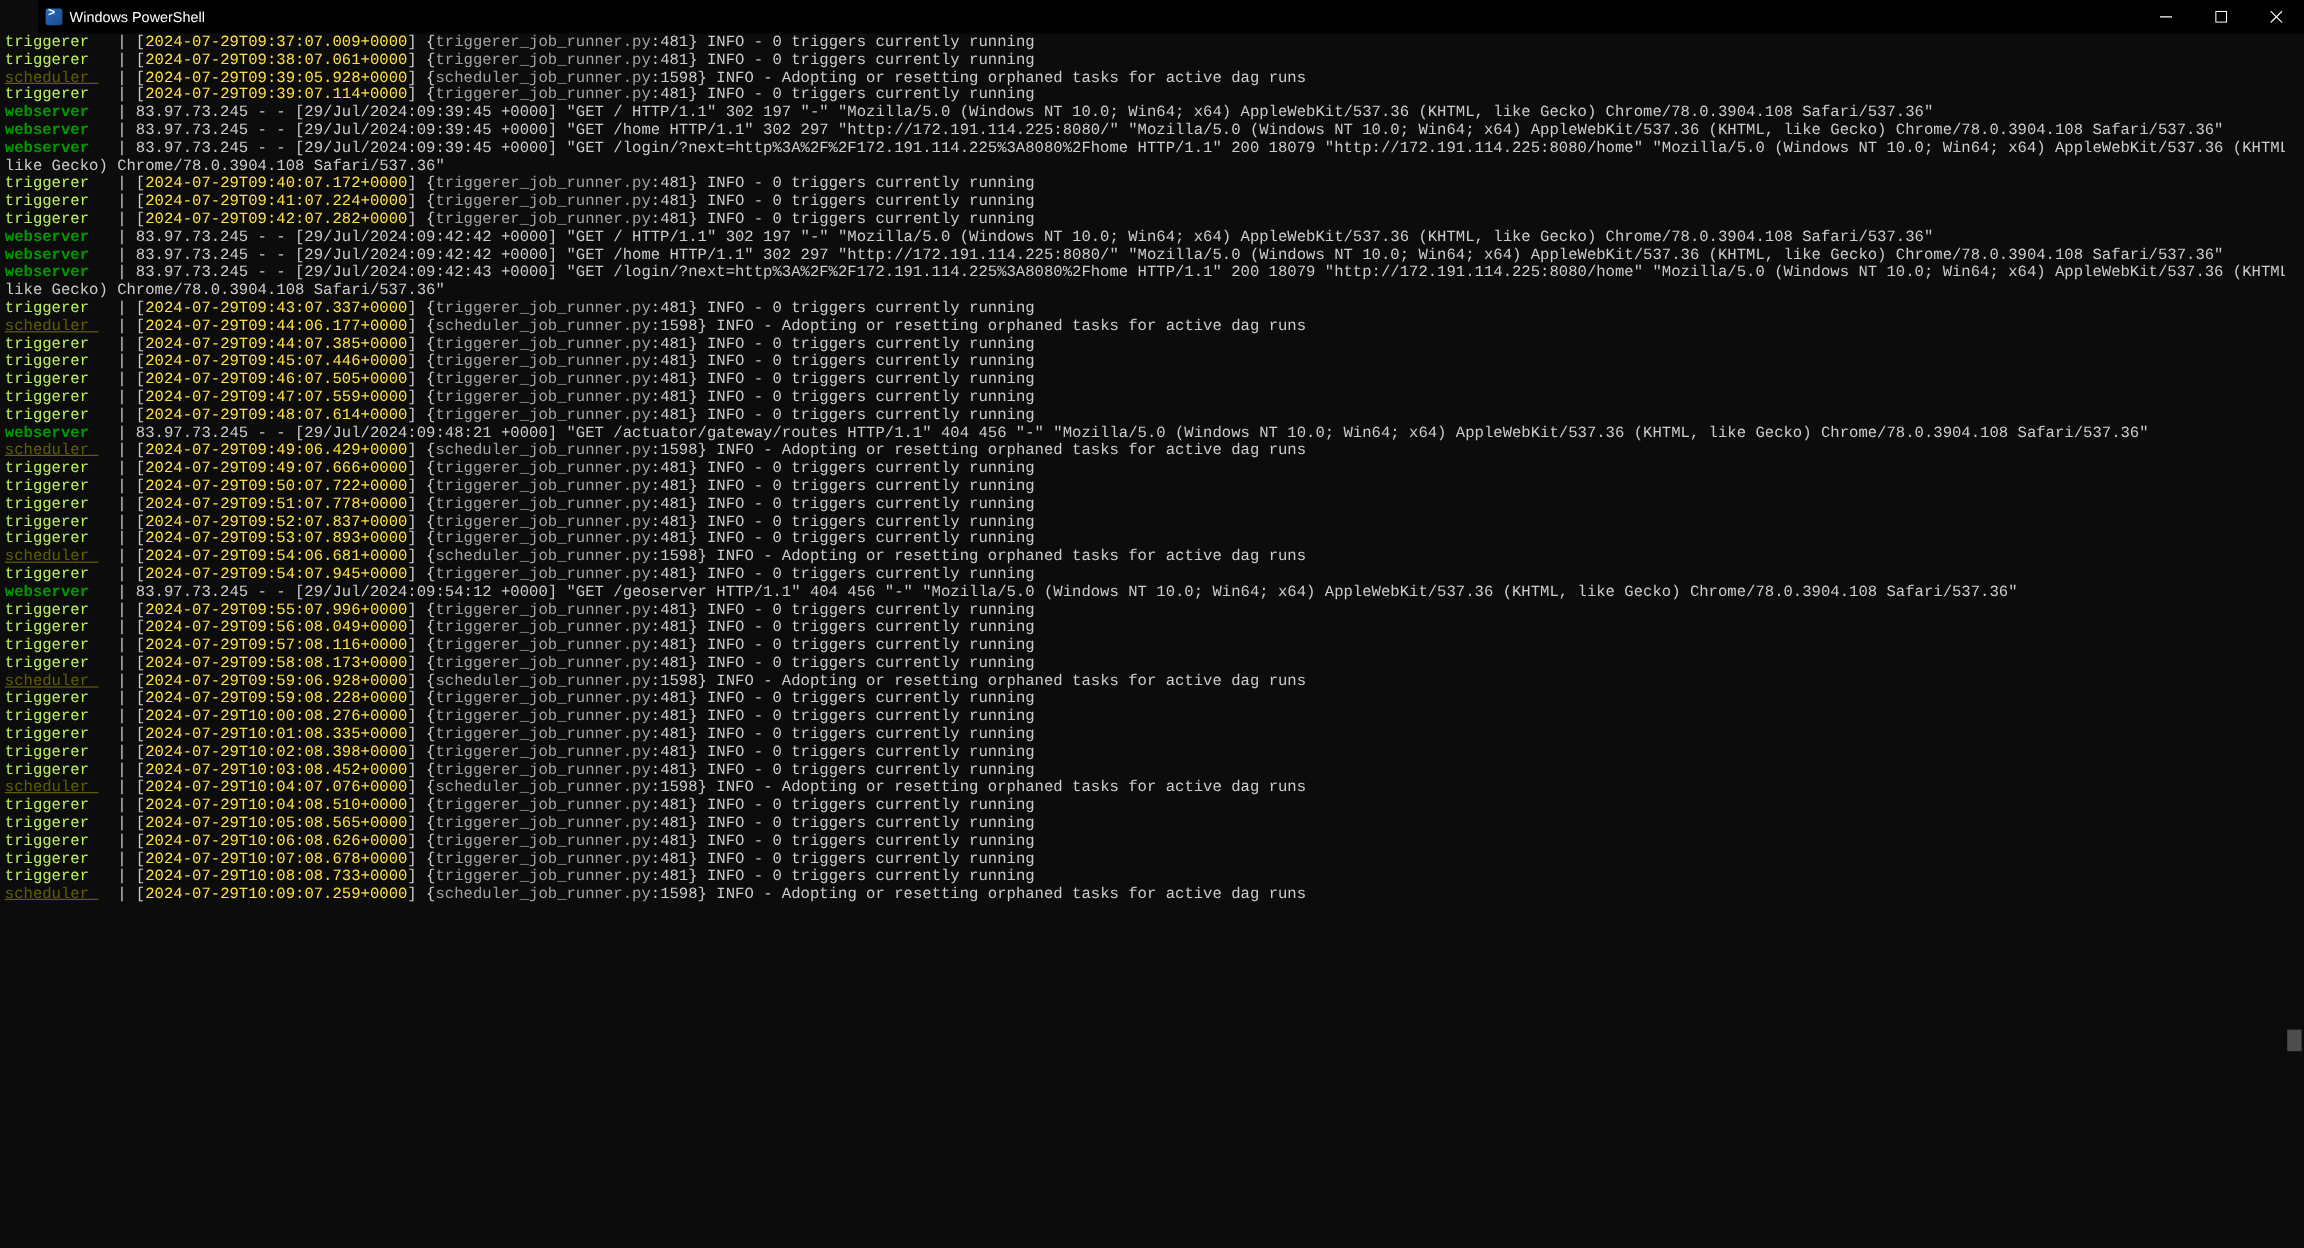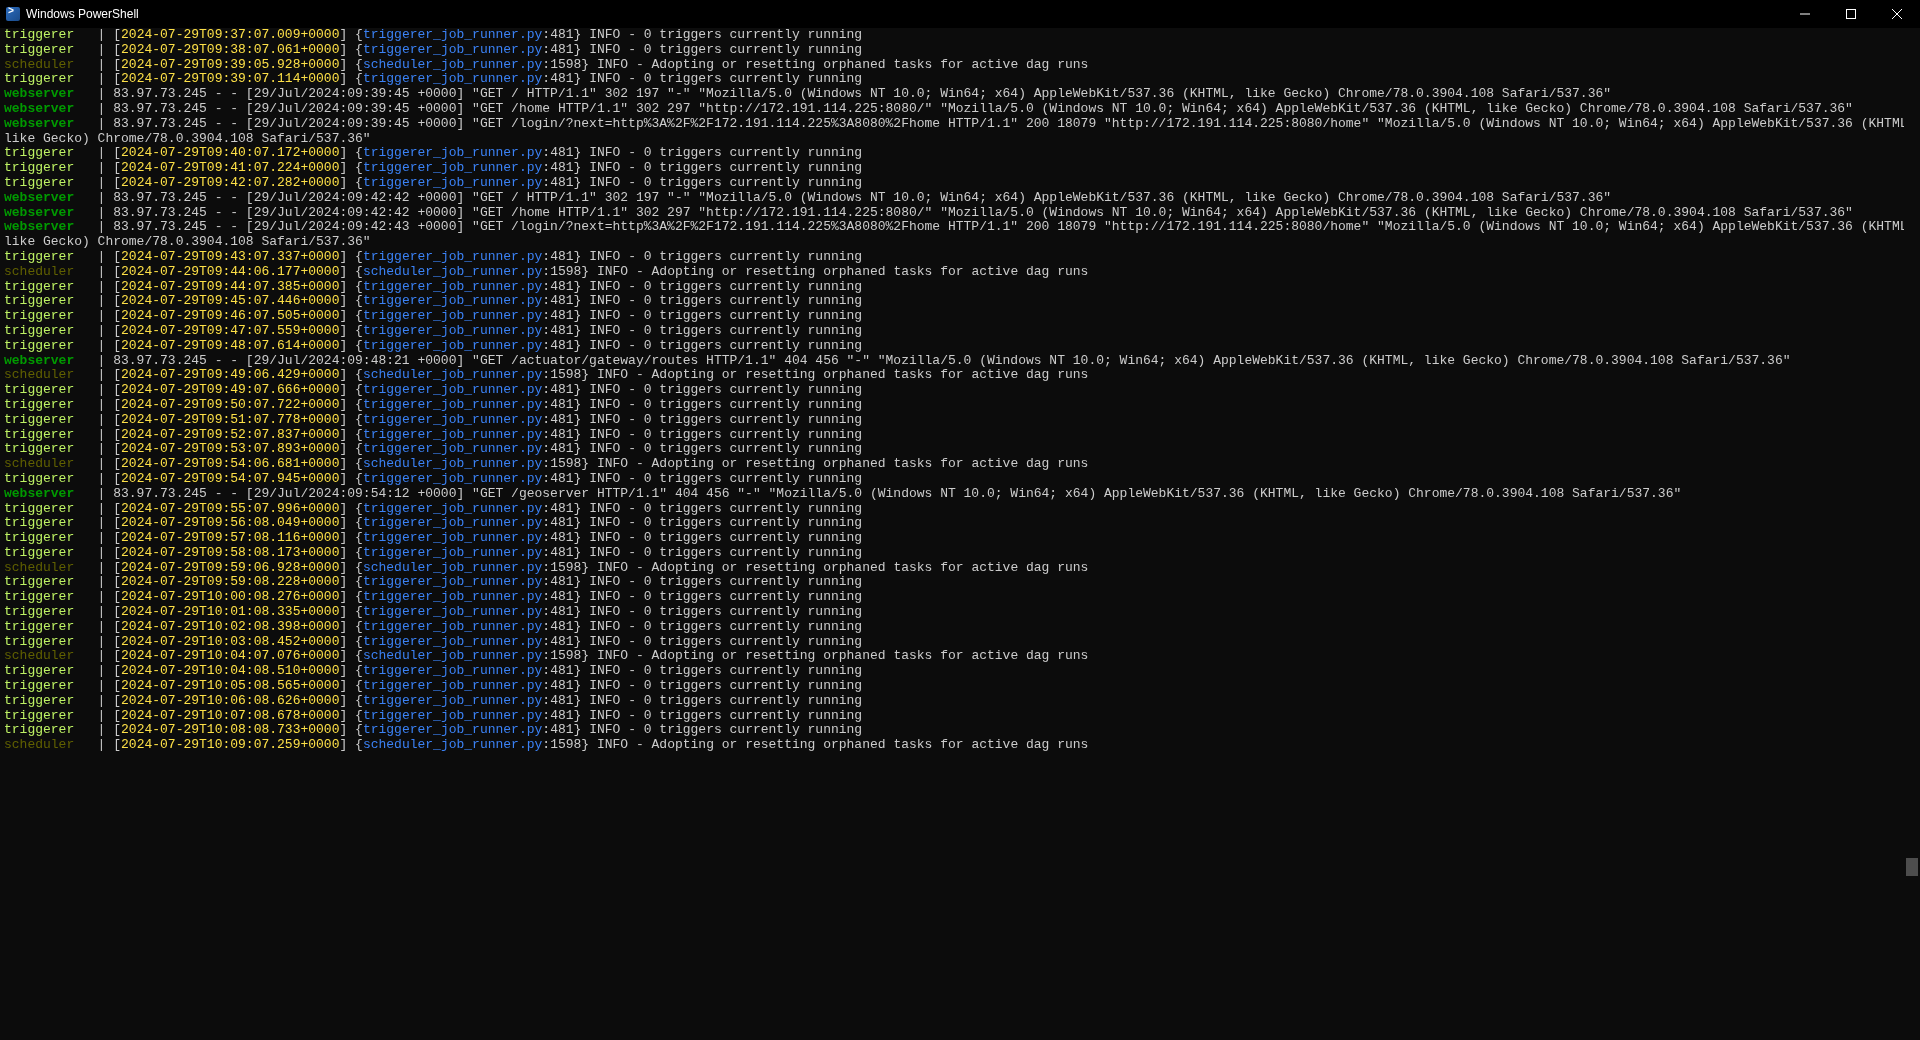--- a/index.html
+++ b/index.html
@@ -6,20 +6,21 @@
   html, body { width: 100%; height: 100%; background: #0c0c0c; overflow: hidden; }
   body { font-family: Consolas, 'Courier New', monospace; font-size: 13px; color: #ccc; }
 
   .titlebar {
     height: 28px;
     background: #000;
     display: flex;
     align-items: center;
     justify-content: space-between;
     user-select: none;
+    margin-left: 32px;
   }
   .titlebar-left { display: flex; align-items: center; gap: 6px; padding-left: 6px; }
   .ps-icon {
     width: 14px; height: 14px;
     background: linear-gradient(135deg, #2c6cbf 0%, #1a4b8a 100%);
     border-radius: 2px;
     position: relative;
   }
   .ps-icon::after {
     content: ">";
@@ -61,24 +62,24 @@
   .scrollbar-thumb {
     position: absolute;
     right: 2px;
     width: 12px;
     background: #4d4d4d;
     border-radius: 0;
   }
 
   .svc { display: inline; }
   .svc-triggerer { color: #bef264; }
-  .svc-scheduler { color: #606000; }
+  .svc-scheduler { color: #606000; text-decoration: underline; }
   .svc-webserver { color: #009a00; font-weight: bold; }
   .ts { color: #fde047; }
-  .file { color: #3b82f6; }
+  .file { color: #a3a3a3; }
   .plain { color: #cccccc; }
 </style>
 </head>
 <body>
 
 <div class="titlebar">
   <div class="titlebar-left">
     <div class="ps-icon"></div>
     <div class="title-text">Windows PowerShell</div>
   </div>

